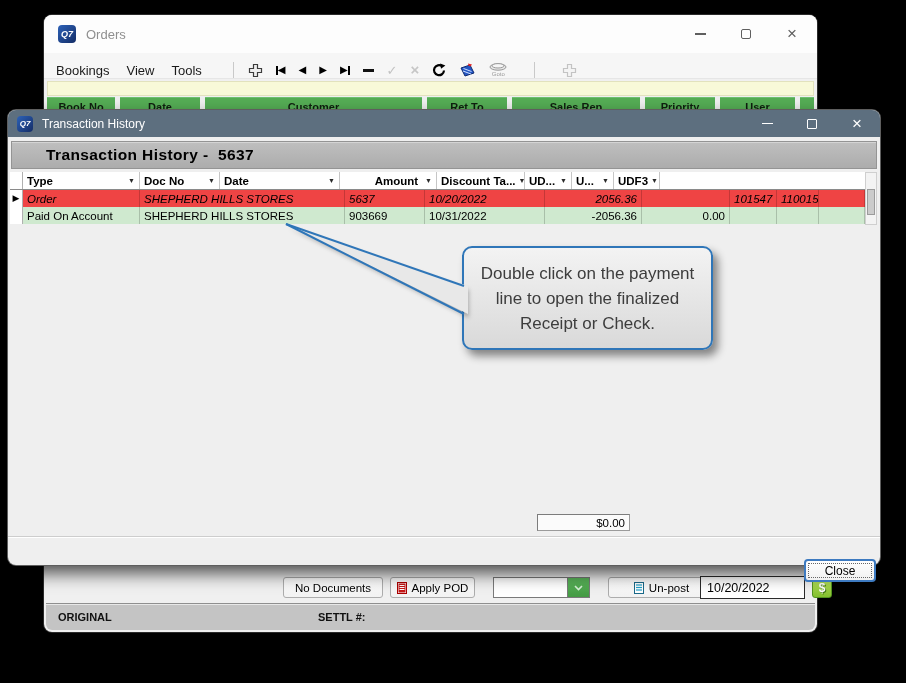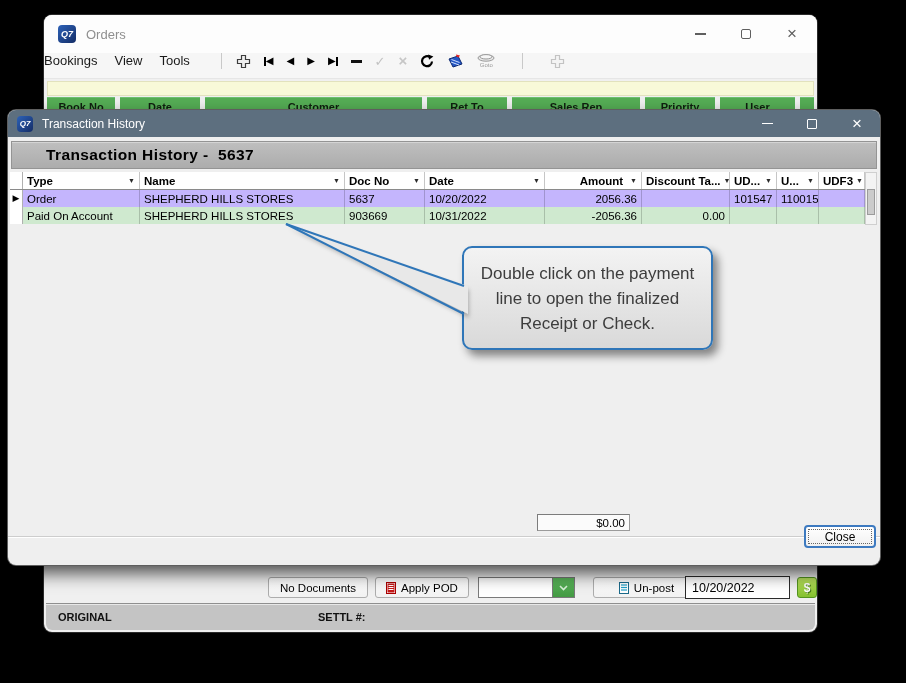--- a/index.html
+++ b/index.html
@@ -11,40 +11,40 @@
   .o-titlebar { height:38px; background:#fdfdfd; border-radius:8px 8px 0 0; display:flex; align-items:center; padding-left:14px; }
   .q7-icon { width:18px; height:18px; border-radius:4px; background:linear-gradient(135deg,#2d62b8,#142c66);
     color:#fff; font-size:9px; font-style:italic; font-weight:bold; display:flex; align-items:center; justify-content:center; }
   .o-title { margin-left:10px; font-size:13px; color:#8f8f8f; }
   .o-captions { position:absolute; right:18px; top:0; height:38px; display:flex; align-items:center; gap:32px; }
   .cap-btn { width:14px; height:14px; display:flex; align-items:center; justify-content:center; cursor:default; }
   .o-min-bar { width:11px; height:1.5px; background:#5f5f5f; }
   .o-max-box { width:10px; height:10px; border:1.2px solid #5f5f5f; border-radius:2px; }
   .o-close-x { font-size:17px; color:#5f5f5f; line-height:10px; }
 
-  .o-menubar { height:26px; background:#f6f6f6; display:flex; align-items:flex-start; border-bottom:1px solid #e6e6e6; }
+  .o-menubar { height:26px; background:#f6f6f6; display:flex; align-items:flex-end; padding-left:12px; border-bottom:1px solid #e6e6e6; }
   .menu-item { font-size:13px; color:#1a1a1a; margin-right:17px; }
   .tb-sep { width:1px; height:16px; background:#c9c9c9; margin:0 14px; }
   .tb-icons { display:flex; align-items:center; gap:13px; }
   .tbi { display:flex; align-items:center; justify-content:center; height:16px; }
   .tri { font-size:10px; color:#000; line-height:16px; }
   .navbar-bar { width:2px; height:9px; background:#000; }
   .minus-bar { width:11px; height:3px; background:#111; }
   .check-glyph { font-size:13px; color:#c2c2c2; }
   .x-glyph { font-size:15px; color:#c6c6c6; font-weight:bold; line-height:14px; }
   .goto-wrap { display:flex; flex-direction:column; align-items:center; }
   .goto-label { font-size:6px; color:#9a9a9a; margin-top:-1px; }
 
   .o-yellowstrip { position:absolute; left:3px; right:3px; top:66px; height:15px;
     background:#f8f9d8; border:1px solid #e2e2bd; }
   .o-greenrow { position:absolute; left:3px; right:3px; top:82px; height:18px; display:flex; gap:5px; overflow:hidden; }
   .gh-cell { background:#55ad55; border-top:1px solid #6fc06f; color:#0f1f0f; font-size:11px; font-weight:600;
     display:flex; align-items:center; justify-content:center; overflow:hidden; white-space:nowrap; }
 
-  .o-controls { position:absolute; left:0; right:0; top:560px; height:28px; }
+  .o-controls { position:absolute; left:15px; right:0; top:560px; height:28px; }
   .btn { position:absolute; top:2px; height:21px; background:linear-gradient(#ffffff,#f2f2f2); border:1px solid #adadad;
     border-radius:3px; font-size:11.5px; color:#000; display:flex; align-items:center; justify-content:center; gap:5px; }
   .doc-svg { display:block; }
   .combo { position:absolute; top:2px; left:434px; width:97px; height:21px; background:#fff; border:1px solid #7a7a7a; display:flex; }
   .combo-field { flex:1; }
   .combo-btn { width:22px; background:linear-gradient(#5cb85c,#449a44); border-left:1px solid #7a7a7a;
     display:flex; align-items:center; justify-content:center; }
   .date-input { position:absolute; top:1px; left:641px; width:105px; height:23px; background:#fff; border:1px solid #2b2b2b;
     font-size:12.5px; color:#000; display:flex; align-items:center; padding-left:6px; }
   .dollar-btn { position:absolute; top:2px; left:753px; width:20px; height:21px; border-radius:3px;
@@ -76,37 +76,37 @@
   .th-table { position:absolute; left:2px; top:62px; width:856px; font-size:11.5px; color:#000; }
   .t-hrow { display:flex; height:18px; background:#fff; border-bottom:1px solid #8a8a8a; }
   .t-hcell { display:flex; align-items:center; padding:0 4px; border-right:1px solid #c6c6c6; overflow:hidden; white-space:nowrap;font-weight:bold; }
   .t-hcell .sort { margin-left:auto; font-size:7px; color:#2b2b2b; padding-left:3px; }
   .t-hcell.right-h { justify-content:flex-end; }
   .t-hcell.right-h .sort { margin-left:4px; }
   .t-gutter { width:13px; background:#fff; border-right:1px solid #b0b0b0; display:flex; align-items:center; justify-content:center; }
   .t-row { display:flex; height:17px; }
   .t-cell { display:flex; align-items:center; padding:0 4px; border-right:1px solid rgba(0,0,0,.18); overflow:hidden; white-space:nowrap; }
   .t-cell.num { justify-content:flex-end; }
-  .row-order  .t-cell, .row-order  .t-fill { background:#c4b5fd; }
+  .row-order  .t-cell, .row-order  .t-fill { background:#ef4444;font-style:italic; }
   .row-paid   .t-cell, .row-paid   .t-fill { background:#cfe9cf; }
   .t-row .t-gutter { background:#fff; }
   .pointer { font-size:9px; color:#000; line-height:9px; }
   .ct{width:117px}.cn{width:205px}.cd{width:80px}.cdt{width:120px}.ca{width:97px}
   .cdi{width:88px}.cu1{width:47px}.cu2{width:42px}.cu3{width:46px}
   .t-fill { flex:1; }
   .t-hrow .t-fill { background:#fff; }
 
   .th-vscroll { position:absolute; right:3px; top:62px; width:12px; height:53px; background:#f3f3f3; border:1px solid #cfcfcf; }
   .th-vthumb { position:absolute; left:1px; right:1px; top:16px; height:26px; background:#cbcbcb; border:1px solid #9b9b9b; }
 
   .th-totalbox { position:absolute; left:529px; top:404px; width:93px; height:17px; background:#fbfbfb;
     border:1px solid #9a9a9a; border-top-color:#7c7c7c; border-left-color:#7c7c7c;
     font-size:11.5px; display:flex; align-items:center; justify-content:flex-end; padding-right:4px; }
   .th-sep { position:absolute; left:0; right:0; top:426px; height:2px; border-top:1px solid #cdcdcd; border-bottom:1px solid #fff; }
-  .th-closebtn { position:absolute; right:4px; top:415px; width:72px; height:23px; background:linear-gradient(#ffffff,#f1f1f1);
+  .th-closebtn { position:absolute; right:4px; top:449px; width:72px; height:23px; background:linear-gradient(#ffffff,#f1f1f1);
     border:2px solid #3d7ac0; border-radius:4px; font-size:12px; color:#000;
     display:flex; align-items:center; justify-content:center;
     outline:1px dotted #666; outline-offset:-5px; }
 
   
   .callout-box { position:absolute; left:462px; top:246px; width:251px; height:104px; z-index:3;
     background:linear-gradient(#f3f3f3,#d9d9d9); border:2px solid #2f76b8; border-radius:10px;
     box-shadow:5px 6px 8px rgba(0,0,0,.45); display:flex; align-items:center; justify-content:center; }
   .callout-text { width:232px; font-size:17px; line-height:25px; color:#3d3d3d; text-align:center; }
   .callout-tail { position:absolute; left:0; top:0; width:906px; height:683px; z-index:4; pointer-events:none; }
@@ -205,21 +205,21 @@
     <div class="gh-cell" style="width:128px">Sales Rep</div>
     <div class="gh-cell" style="width:70px">Priority</div>
     <div class="gh-cell" style="width:75px">User</div>
     <div class="gh-cell" style="flex:1"></div>
   </div>
 
   <div class="o-controls">
     <div class="btn" style="left:224px; width:100px">
       <span>No Documents</span>
     </div>
-    <div class="btn" style="left:331px; width:94px">
+    <div class="btn" style="left:331px; width:85px">
       <svg class="doc-svg" width="10" height="12" viewBox="0 0 10 12">
         <rect x="0.5" y="0.5" width="9" height="11" fill="#fff" stroke="#a00" stroke-width="1"></rect>
         <rect x="1.5" y="1.5" width="7" height="9" fill="#c61818"></rect>
         <line x1="2.5" y1="3.5" x2="7.5" y2="3.5" stroke="#fff"></line>
           <line x1="2.5" y1="5.5" x2="7.5" y2="5.5" stroke="#fff"></line>
           <line x1="2.5" y1="7.5" x2="7.5" y2="7.5" stroke="#fff"></line>
       </svg>
       <span>Apply POD</span>
     </div>
     <div class="combo">
@@ -270,24 +270,20 @@
 
   <div class="th-headerband">
     <span>Transaction History -  5637</span>
   </div>
 
   <div class="th-table">
     <div class="t-hrow">
       <div class="t-gutter"></div>
       <div class="t-hcell ct">
           <span>Type</span>
-          <span class="sort">▼</span>
-        </div>
-      <div class="t-hcell cn">
-          <span>Name</span>
           <span class="sort">▼</span>
         </div>
       <div class="t-hcell cd">
           <span>Doc No</span>
           <span class="sort">▼</span>
         </div>
       <div class="t-hcell cdt">
           <span>Date</span>
           <span class="sort">▼</span>
         </div>

